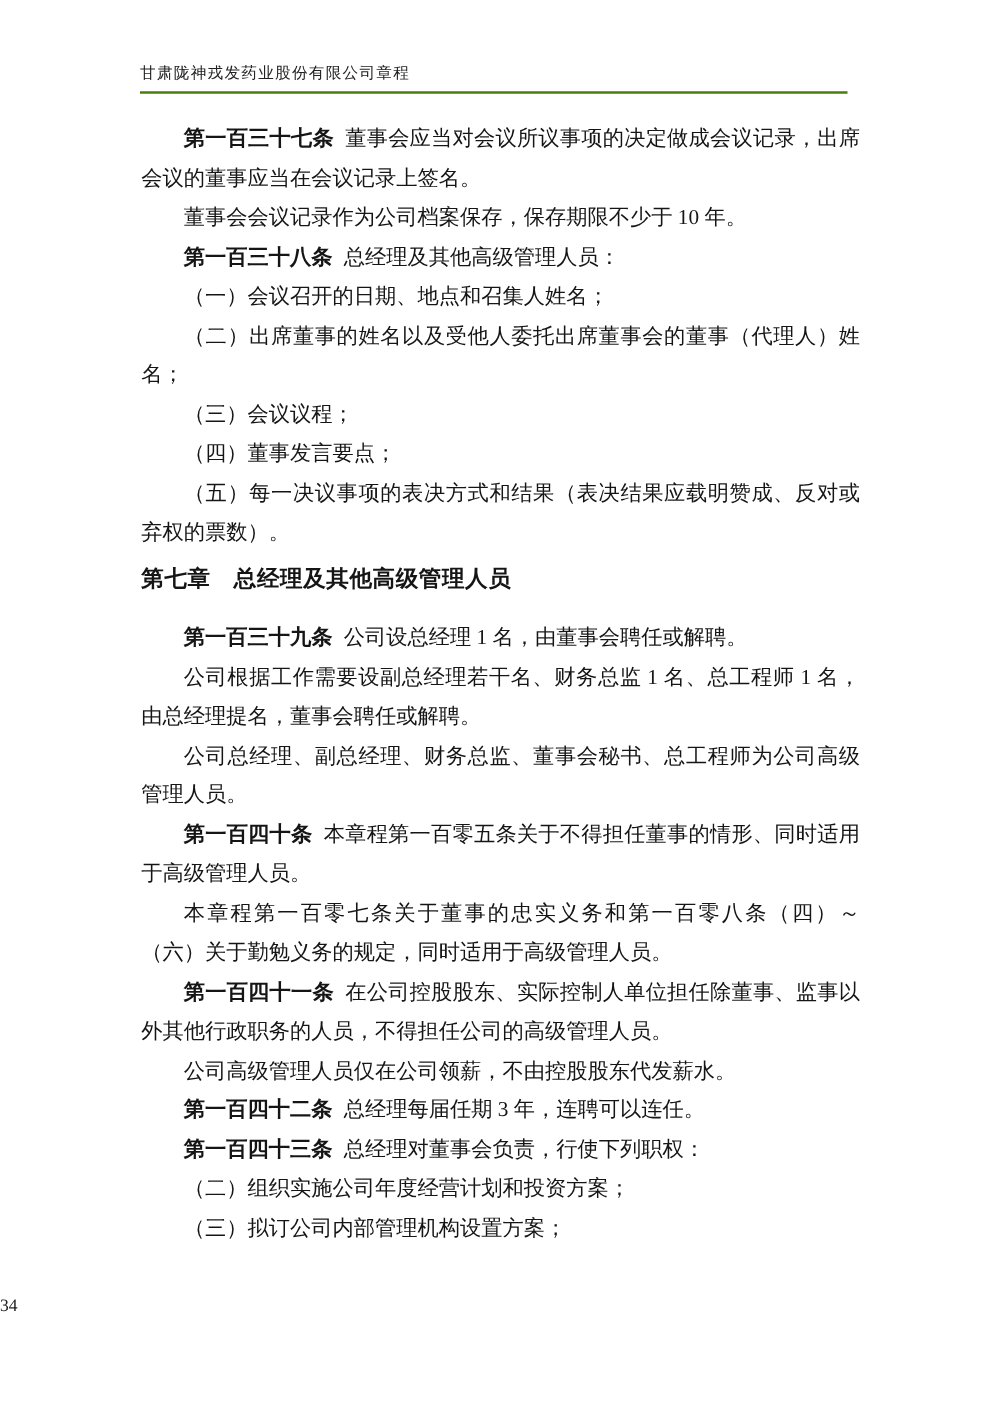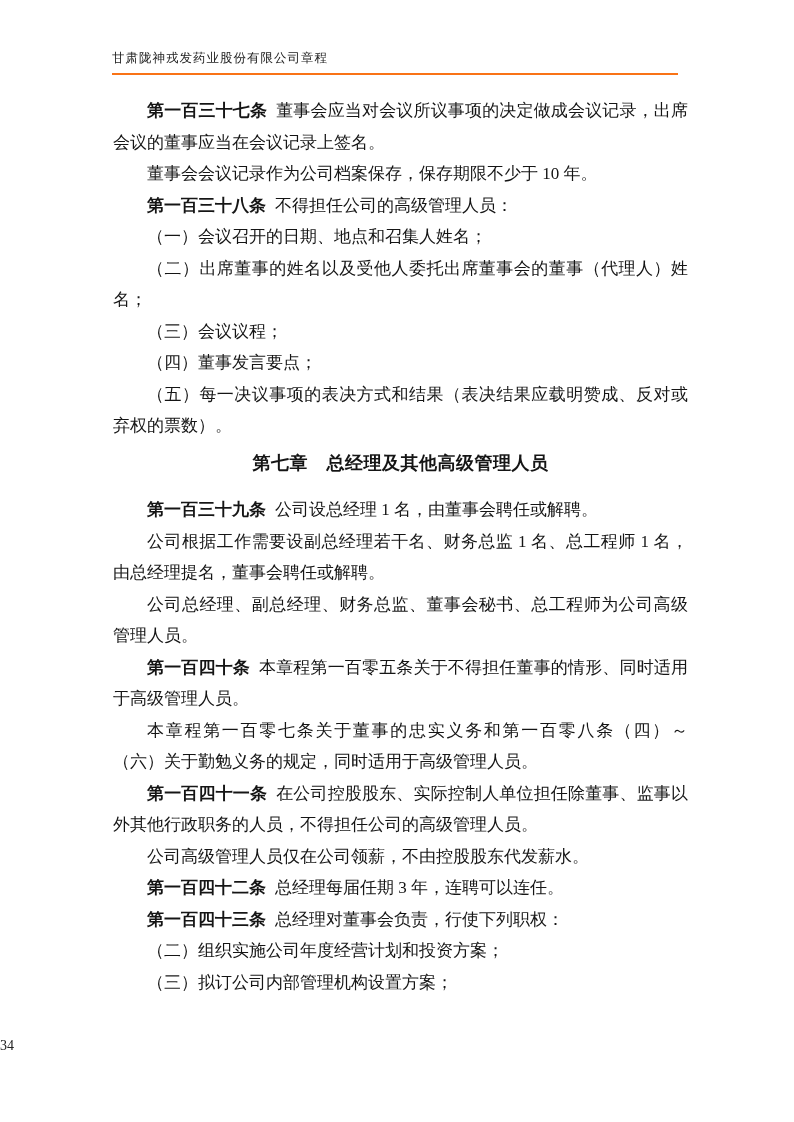--- a/index.html
+++ b/index.html
@@ -22,41 +22,41 @@
   }
   .page-header {
     position: absolute;
     left: 112px;
     width: 566px;
     top: 50px;
     font-size: 12.5px;
     letter-spacing: 1px;
     color: #222222;
     padding-bottom: 6px;
-    border-bottom: 2px solid #f97316;
+    border-bottom: 2px solid #4d7c0f;
   }
   .doc-body {
     position: absolute;
     left: 113px;
     width: 575px;
     top: 95px;
     font-size: 17px;
     line-height: 31.5px;
     text-align: justify;
     color: #151515;
   }
   .doc-body p {
     margin: 0;
     padding: 0;
     text-indent: 2em;
     font-family: Liberation Serif, serif;
   }
   .doc-body p.chapter {
     text-indent: 0;
-    text-align: center;
+    text-align: left;
     font-weight: bold;
     font-size: 18px;
     margin-top: 6px;
     margin-bottom: 15px;
     letter-spacing: 0.5px;
   }
   .term {
     font-weight: bold;
     margin-right: 9px;
   }
@@ -75,21 +75,21 @@
 <div class="page">
 
   <div class="page-header">
     <span>甘肃陇神戎发药业股份有限公司章程</span>
   </div>
 
   <div class="doc-body">
 
   <p class="para article"><b class="term">第一百三十七条</b><span>董事会应当对会议所议事项的决定做成会议记录，出席会议的董事应当在会议记录上签名。</span></p>
       <p class="para plain">董事会会议记录作为公司档案保存，保存期限不少于 10 年。</p>
-      <p class="para article"><b class="term">第一百三十八条</b><span>不得担任公司的高级管理人员：</span></p>
+      <p class="para article"><b class="term">第一百三十八条</b><span>总经理及其他高级管理人员：</span></p>
       <p class="para plain">（一）会议召开的日期、地点和召集人姓名；</p>
       <p class="para plain">（二）出席董事的姓名以及受他人委托出席董事会的董事（代理人）姓名；</p>
       <p class="para plain">（三）会议议程；</p>
       <p class="para plain">（四）董事发言要点；</p>
       <p class="para plain">（五）每一决议事项的表决方式和结果（表决结果应载明赞成、反对或弃权的票数）。</p>
       <p class="para chapter">第七章　总经理及其他高级管理人员</p>
       <p class="para article"><b class="term">第一百三十九条</b><span>公司设总经理 1 名，由董事会聘任或解聘。</span></p>
       <p class="para plain">公司根据工作需要设副总经理若干名、财务总监 1 名、总工程师 1 名，由总经理提名，董事会聘任或解聘。</p>
       <p class="para plain">公司总经理、副总经理、财务总监、董事会秘书、总工程师为公司高级管理人员。</p>
       <p class="para article"><b class="term">第一百四十条</b><span>本章程第一百零五条关于不得担任董事的情形、同时适用于高级管理人员。</span></p>

